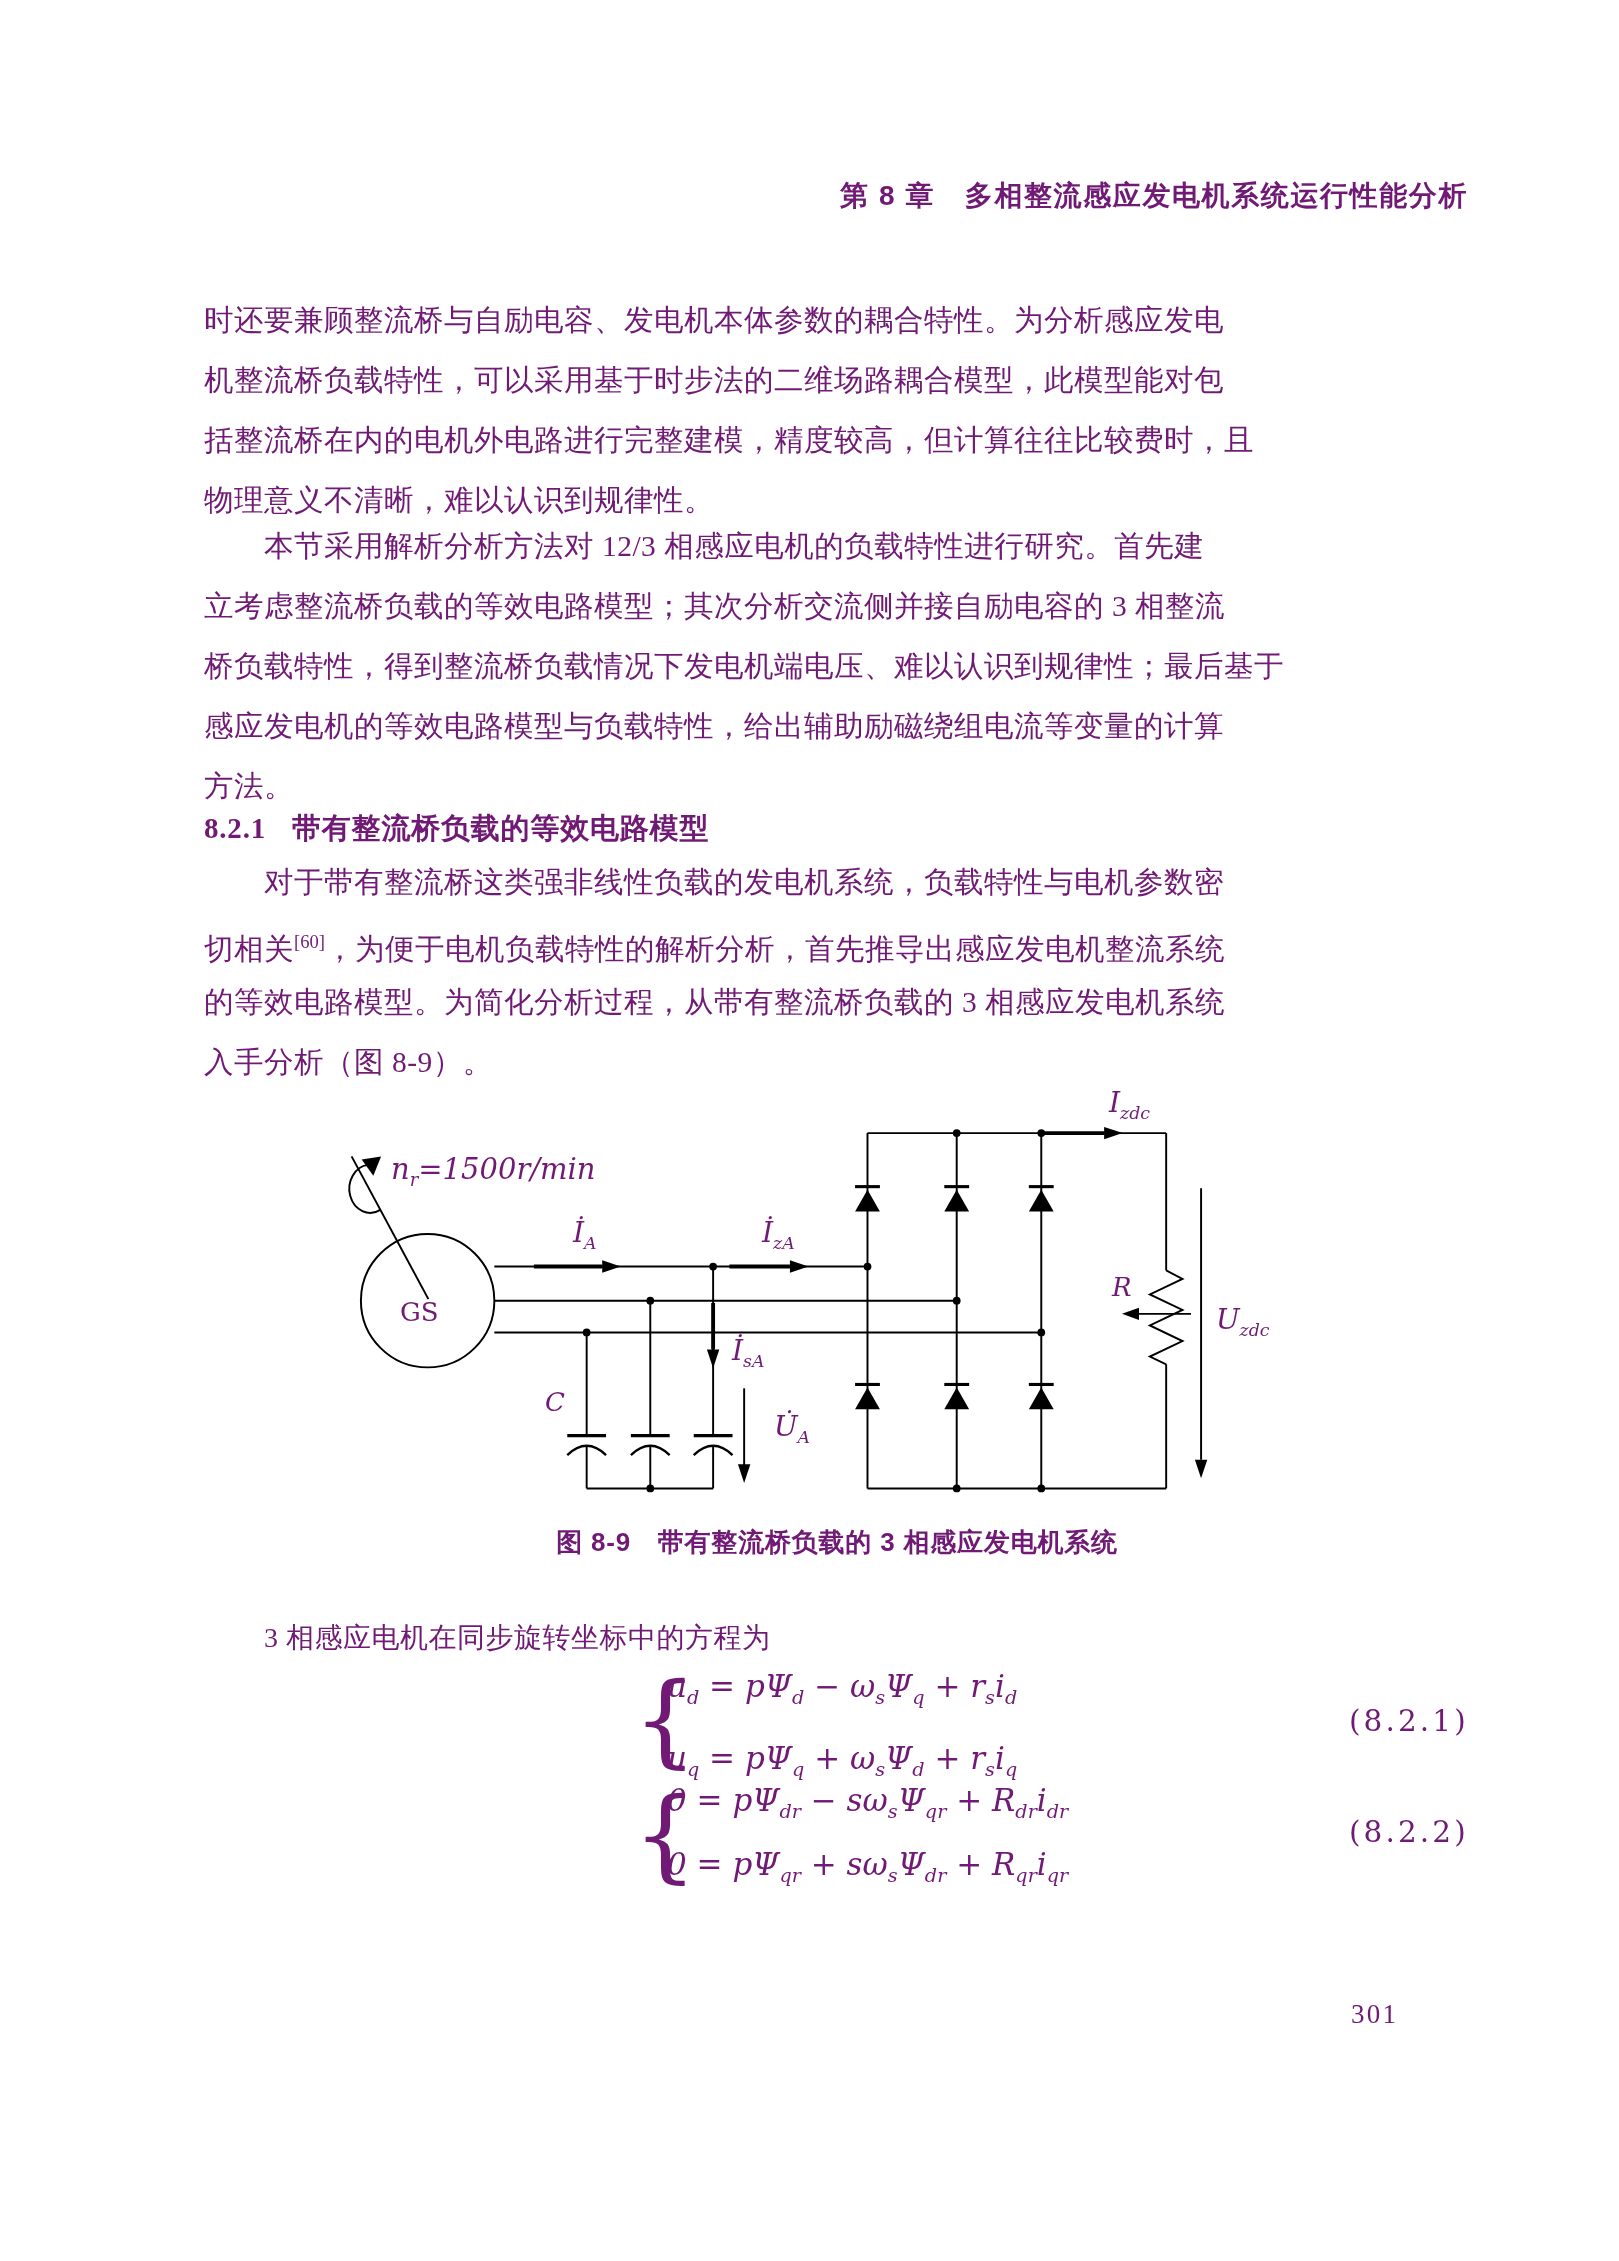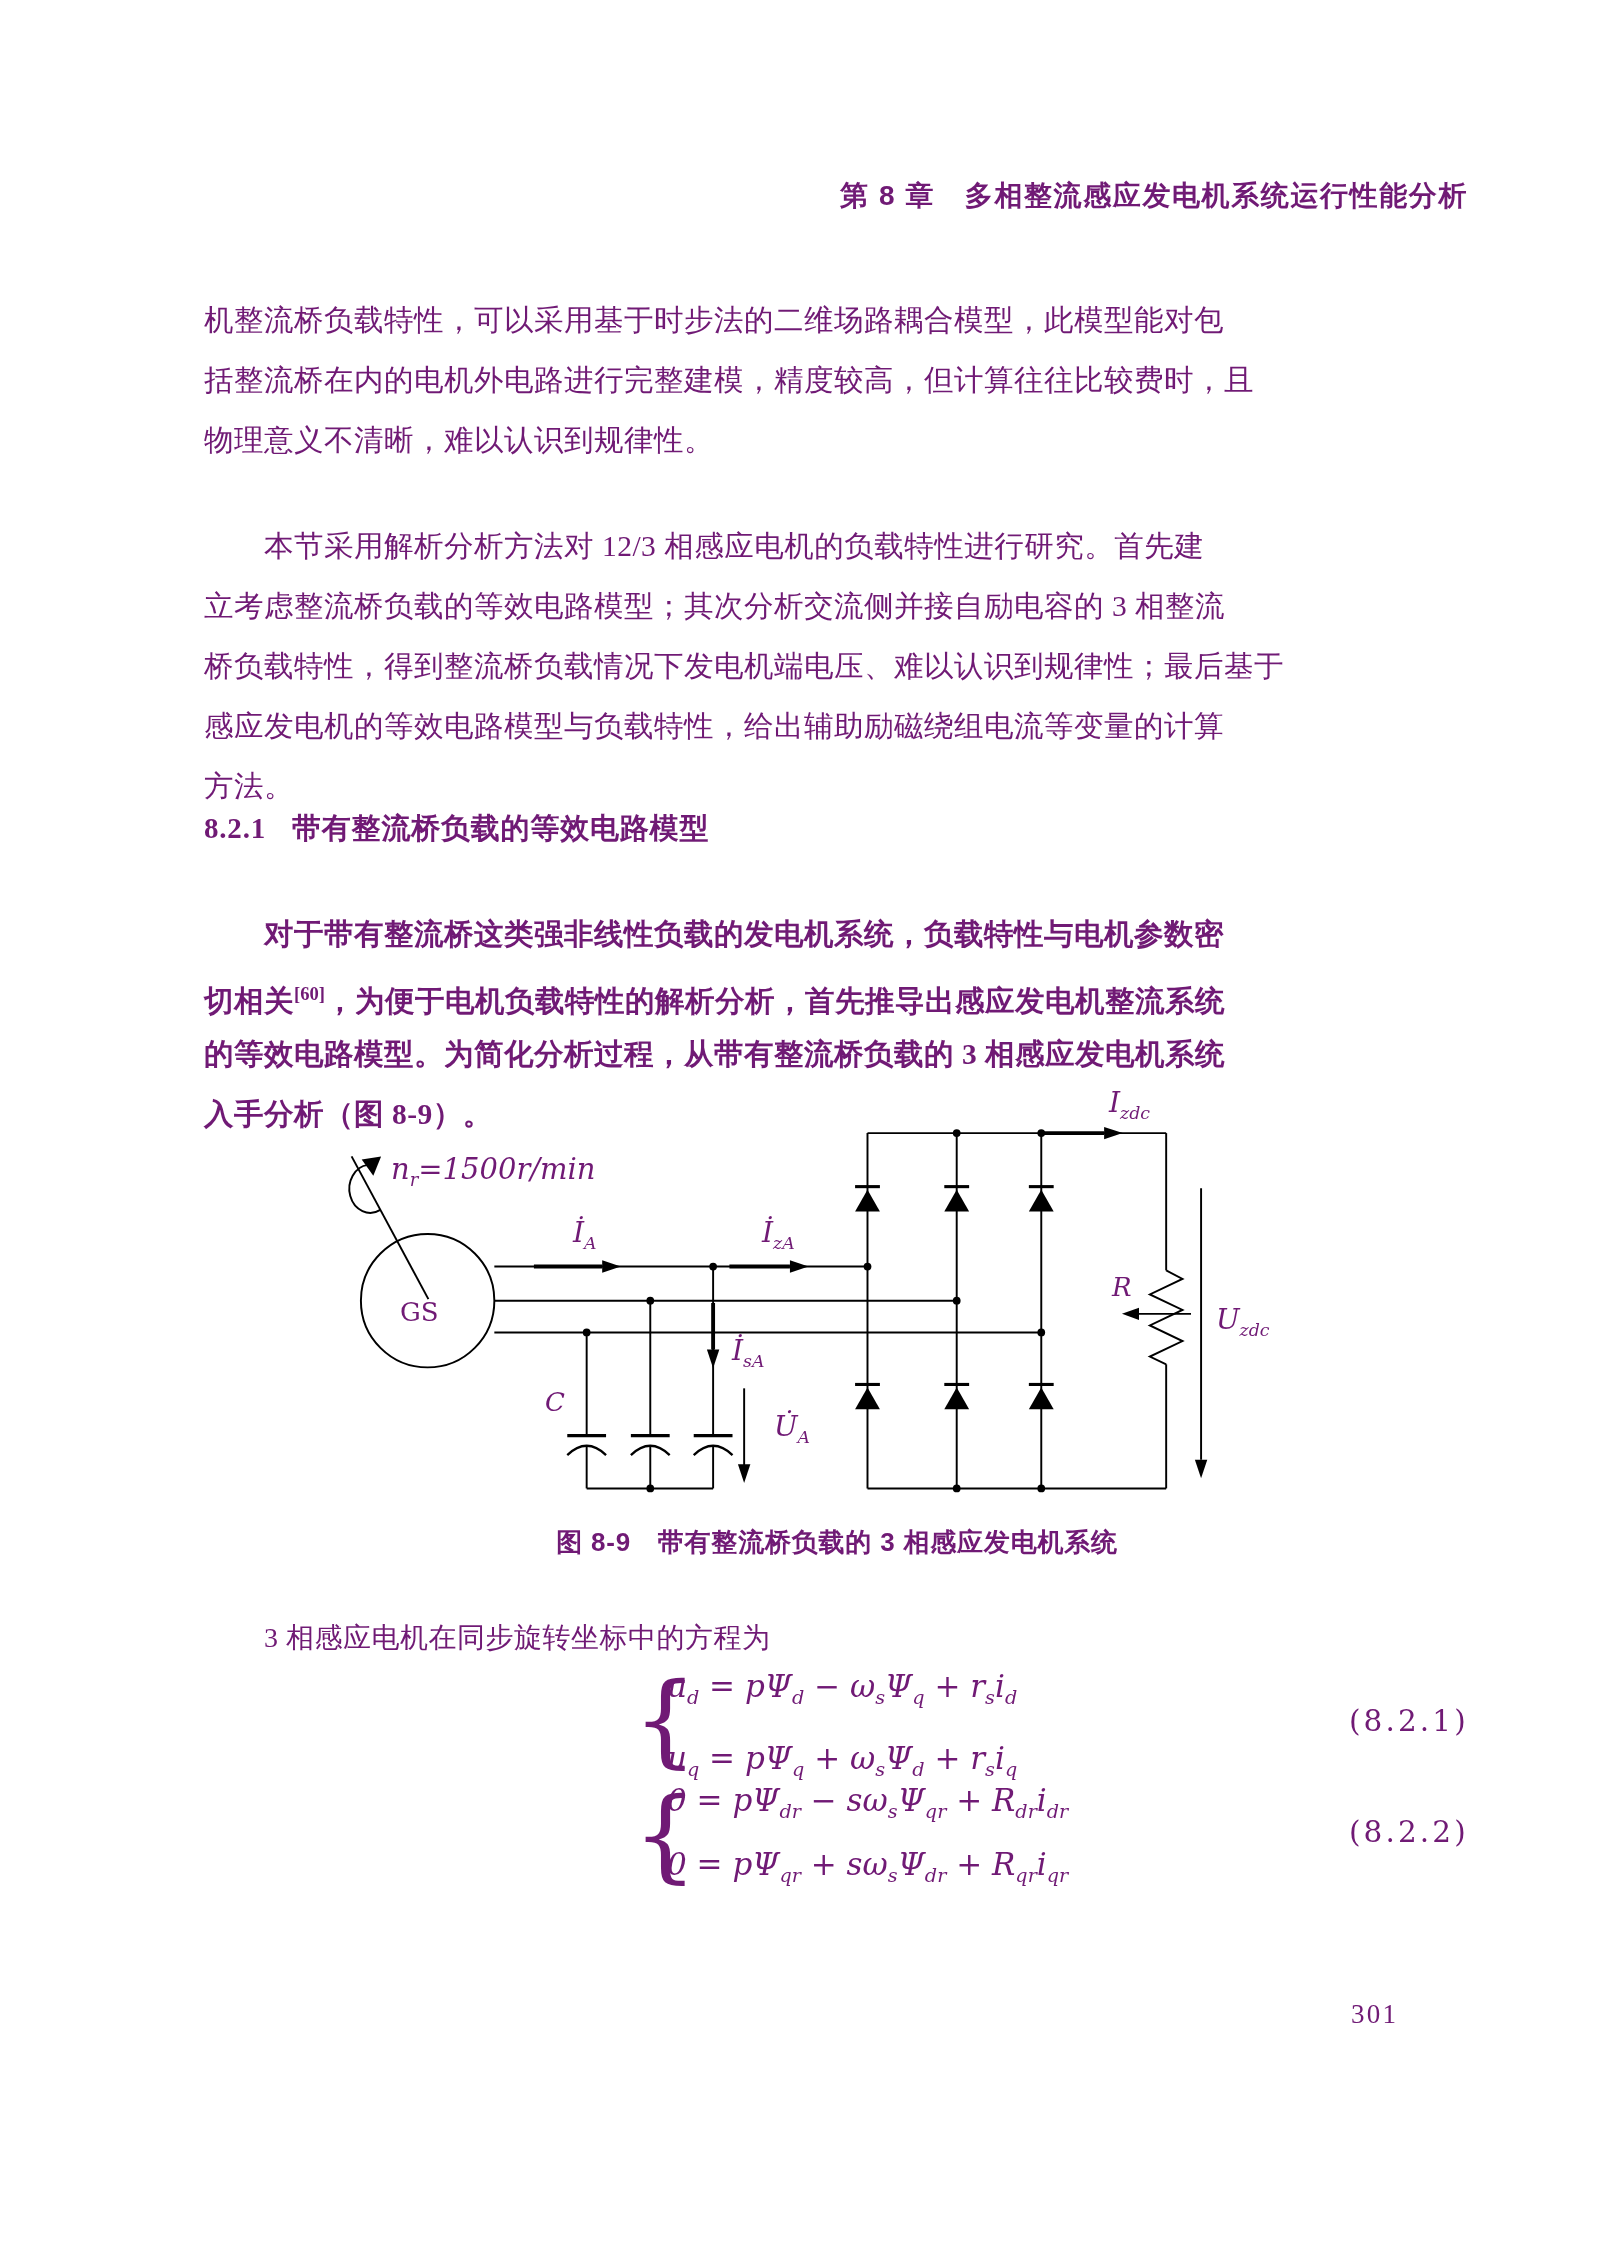--- a/index.html
+++ b/index.html
@@ -38,38 +38,39 @@
   .upright { font-style:normal; }
 </style>
 </head>
 <body>
 
 <div class="page">
 
   <div class="chapter-header">第 8 章　多相整流感应发电机系统运行性能分析</div>
 
   <div class="para" style="top:290px;">
+    <div class="ln">时还要兼顾整流桥与自励电容、发电机本体参数的耦合特性。为分析感应发电</div>
     <div class="ln">机整流桥负载特性，可以采用基于时步法的二维场路耦合模型，此模型能对包</div>
     <div class="ln">括整流桥在内的电机外电路进行完整建模，精度较高，但计算往往比较费时，且</div>
     <div class="ln">物理意义不清晰，难以认识到规律性。</div>
   </div>
 
   <div class="para" style="top:516px;">
     <div class="ln indent">本节采用解析分析方法对 12/3 相感应电机的负载特性进行研究。首先建</div>
     <div class="ln">立考虑整流桥负载的等效电路模型；其次分析交流侧并接自励电容的 3 相整流</div>
     <div class="ln">桥负载特性，得到整流桥负载情况下发电机端电压、难以认识到规律性；最后基于</div>
     <div class="ln">感应发电机的等效电路模型与负载特性，给出辅助励磁绕组电流等变量的计算</div>
     <div class="ln">方法。</div>
   </div>
 
   <div class="section-heading">
     <span class="num">8.2.1</span><span>带有整流桥负载的等效电路模型</span>
   </div>
 
-  <div class="para" style="top:904px;font-weight:bold;">
+  <div class="para" style="top:852px;">
     <div class="ln indent">对于带有整流桥这类强非线性负载的发电机系统，负载特性与电机参数密</div>
     <div class="ln"><span>切相关</span><span class="refsup">[60]</span><span>，为便于电机负载特性的解析分析，首先推导出感应发电机整流系统</span></div>
     <div class="ln">的等效电路模型。为简化分析过程，从带有整流桥负载的 3 相感应发电机系统</div>
     <div class="ln">入手分析（图 8-9）。</div>
   </div>
 
   <div class="figure-area">
     <svg width="993" height="450" viewBox="0 0 1280 580">
       <g stroke="#000" stroke-width="2.5" fill="none">
 

